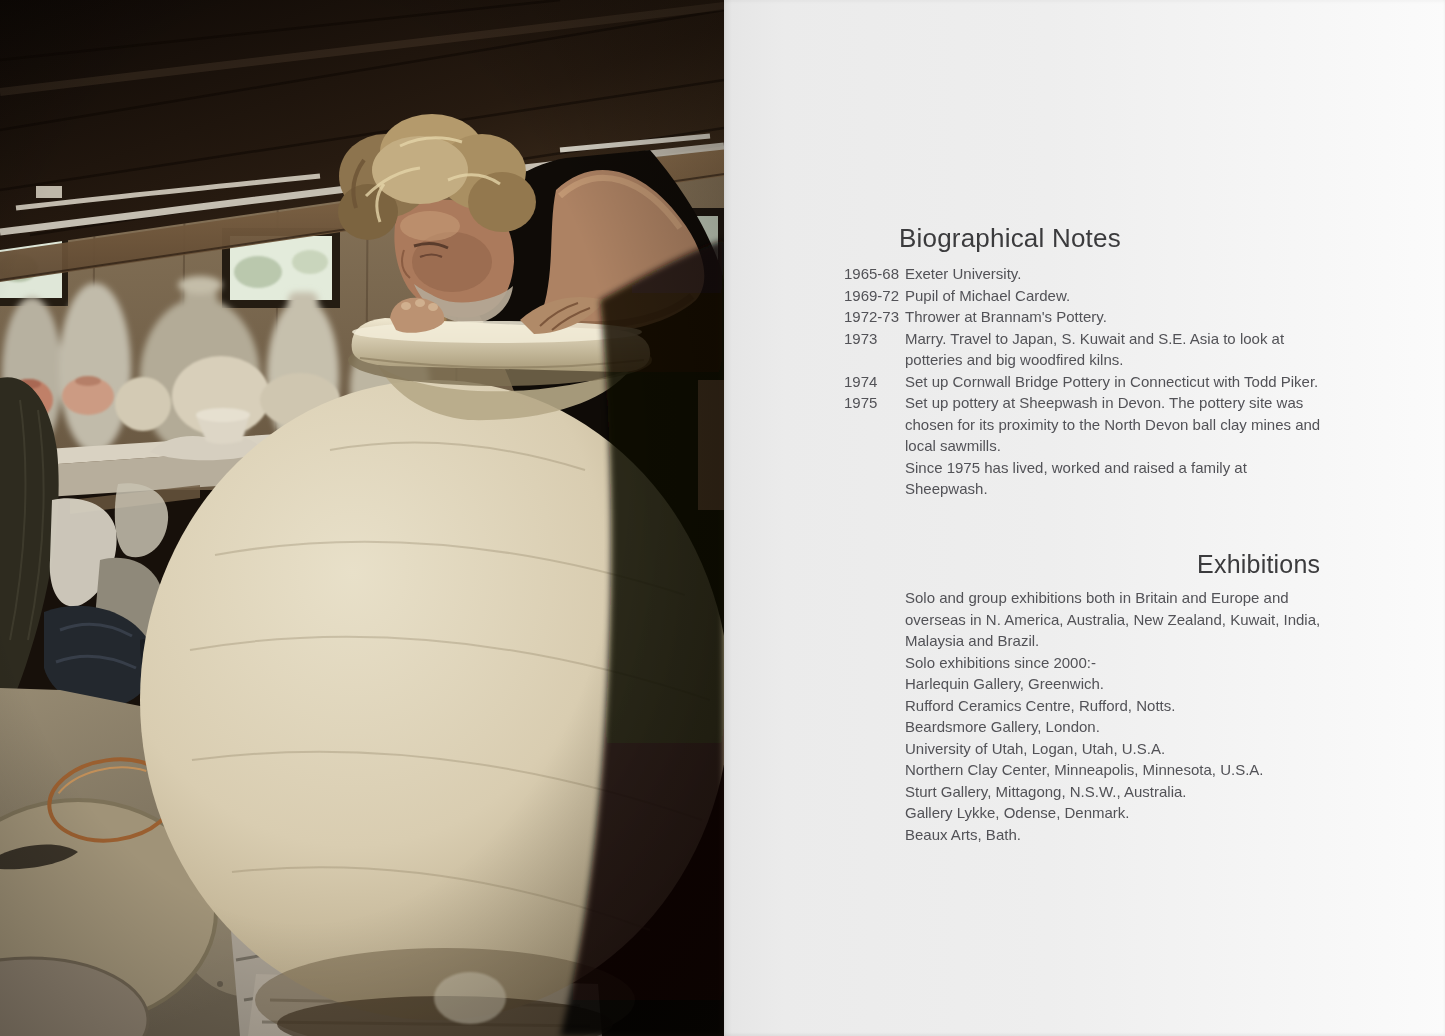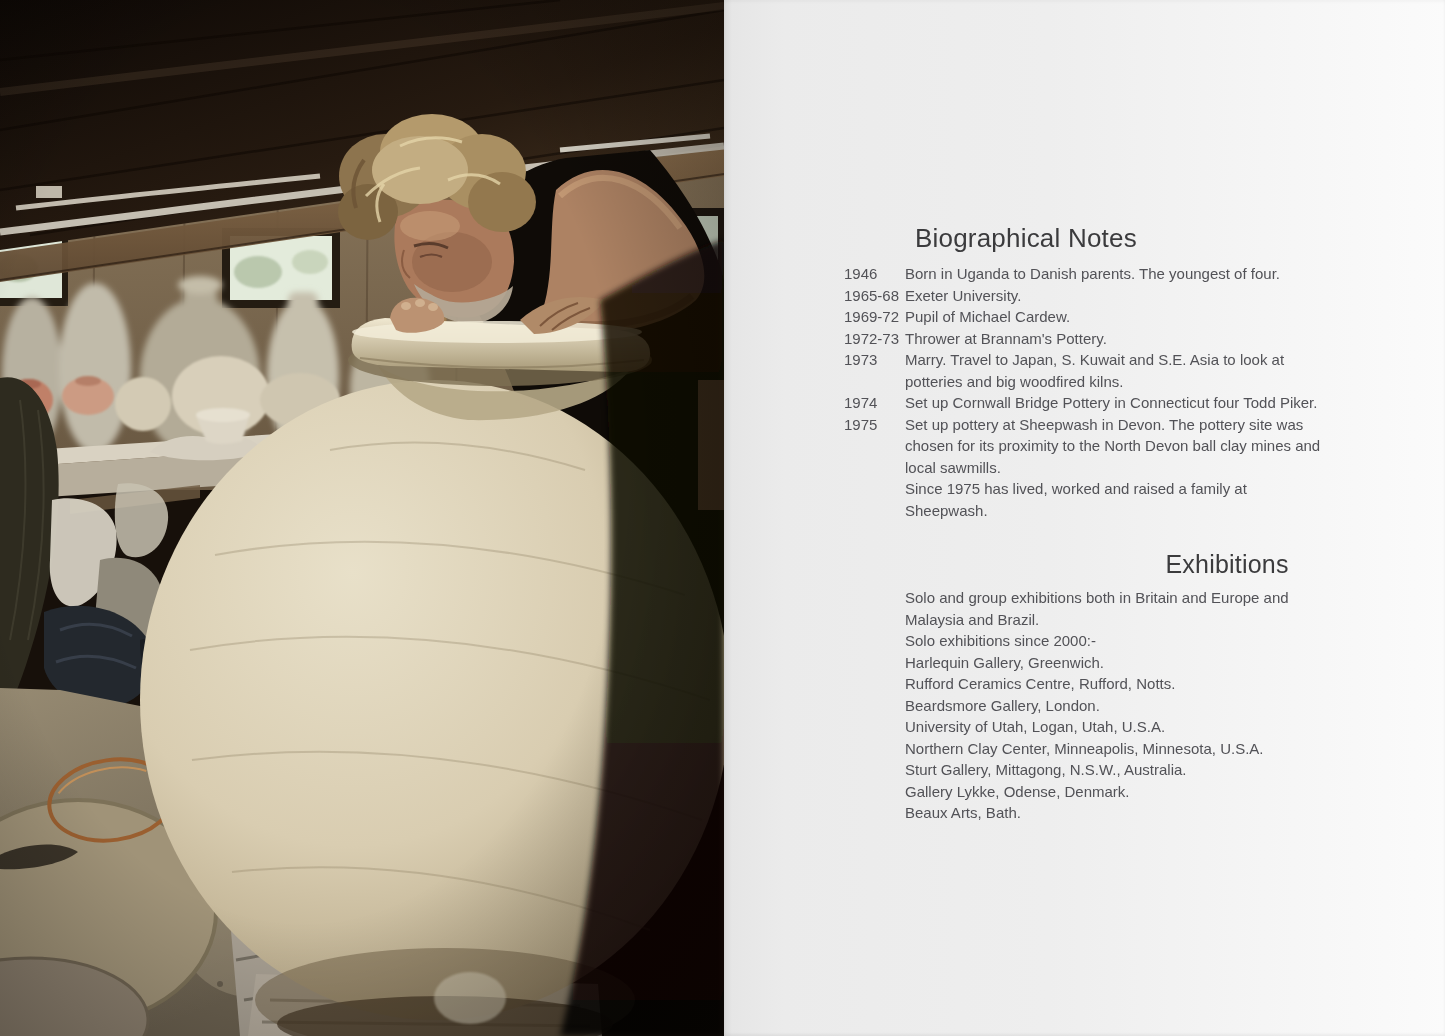--- a/index.html
+++ b/index.html
@@ -14,21 +14,21 @@
     overflow:hidden;background:#17100a;
   }
   .photo svg{display:block;width:100%;height:100%;}
   
   .page{
     position:absolute;left:724px;top:0;width:721px;height:1036px;
     background:linear-gradient(90deg,#dadada 0px,#e6e6e6 8px,#ebebeb 60px,#eeeeee 45%,#f5f5f5 75%,#fbfbfb 100%);
     box-shadow:inset 0 -2px 3px rgba(0,0,0,.05), inset 0 2px 3px rgba(0,0,0,.03);
   }
   .bio-title{
-    position:absolute;left:191px;top:206px;
+    position:absolute;left:175px;top:206px;
     font-size:26px;font-weight:300;color:#3b3b3d;letter-spacing:.2px;
   }
   .bio-list{position:absolute;left:120px;top:263px;}
   .bio-row{display:flex;}
   .bio-year{
     width:61px;flex:0 0 61px;font-size:15px;line-height:21.5px;
     font-weight:300;color:#525257;
   }
   .bio-desc{font-size:15px;line-height:21.5px;font-weight:300;color:#525257;}
   .exh{position:absolute;left:181px;top:550px;}
@@ -292,26 +292,20 @@
       <rect x="0" y="0" width="724" height="1036" fill="url(#vignG)"></rect>
     </svg>
   </div>
 
   <div class="page">
 
     <h1 class="bio-title">Biographical Notes</h1>
 
     <div class="bio-list">
       <div class="bio-row">
-        <div class="bio-year">1946</div>
-        <div class="bio-desc">
-          <div class="line">Born in Uganda to Danish parents. The youngest of four.</div>
-        </div>
-      </div>
-      <div class="bio-row">
         <div class="bio-year">1965-68</div>
         <div class="bio-desc">
           <div class="line">Exeter University.</div>
         </div>
       </div>
       <div class="bio-row">
         <div class="bio-year">1969-72</div>
         <div class="bio-desc">
           <div class="line">Pupil of Michael Cardew.</div>
         </div>
@@ -325,21 +319,21 @@
       <div class="bio-row">
         <div class="bio-year">1973</div>
         <div class="bio-desc">
           <div class="line">Marry. Travel to Japan, S. Kuwait and S.E. Asia to look at</div>
           <div class="line">potteries and big woodfired kilns.</div>
         </div>
       </div>
       <div class="bio-row">
         <div class="bio-year">1974</div>
         <div class="bio-desc">
-          <div class="line">Set up Cornwall Bridge Pottery in Connecticut four Todd Piker.</div>
+          <div class="line">Set up Cornwall Bridge Pottery in Connecticut with Todd Piker.</div>
         </div>
       </div>
       <div class="bio-row">
         <div class="bio-year">1975</div>
         <div class="bio-desc">
           <div class="line">Set up pottery at Sheepwash in Devon. The pottery site was</div>
           <div class="line">chosen for its proximity to the North Devon ball clay mines and</div>
           <div class="line">local sawmills.</div>
         </div>
       </div>
@@ -348,20 +342,21 @@
         <div class="bio-desc">
           <div class="line">Since 1975 has lived, worked and raised a family at</div>
           <div class="line">Sheepwash.</div>
         </div>
       </div>
     </div>
 
     <div class="exh">
       <h2 class="exh-title">Exhibitions</h2>
       <div class="line">Solo and group exhibitions both in Britain and Europe and</div>
+      <div class="line">overseas in N. America, Australia, New Zealand, Kuwait, India,</div>
       <div class="line">Malaysia and Brazil.</div>
       <div class="line">Solo exhibitions since 2000:-</div>
       <div class="line">Harlequin Gallery, Greenwich.</div>
       <div class="line">Rufford Ceramics Centre, Rufford, Notts.</div>
       <div class="line">Beardsmore Gallery, London.</div>
       <div class="line">University of Utah, Logan, Utah, U.S.A.</div>
       <div class="line">Northern Clay Center, Minneapolis, Minnesota, U.S.A.</div>
       <div class="line">Sturt Gallery, Mittagong, N.S.W., Australia.</div>
       <div class="line">Gallery Lykke, Odense, Denmark.</div>
       <div class="line">Beaux Arts, Bath.</div>

